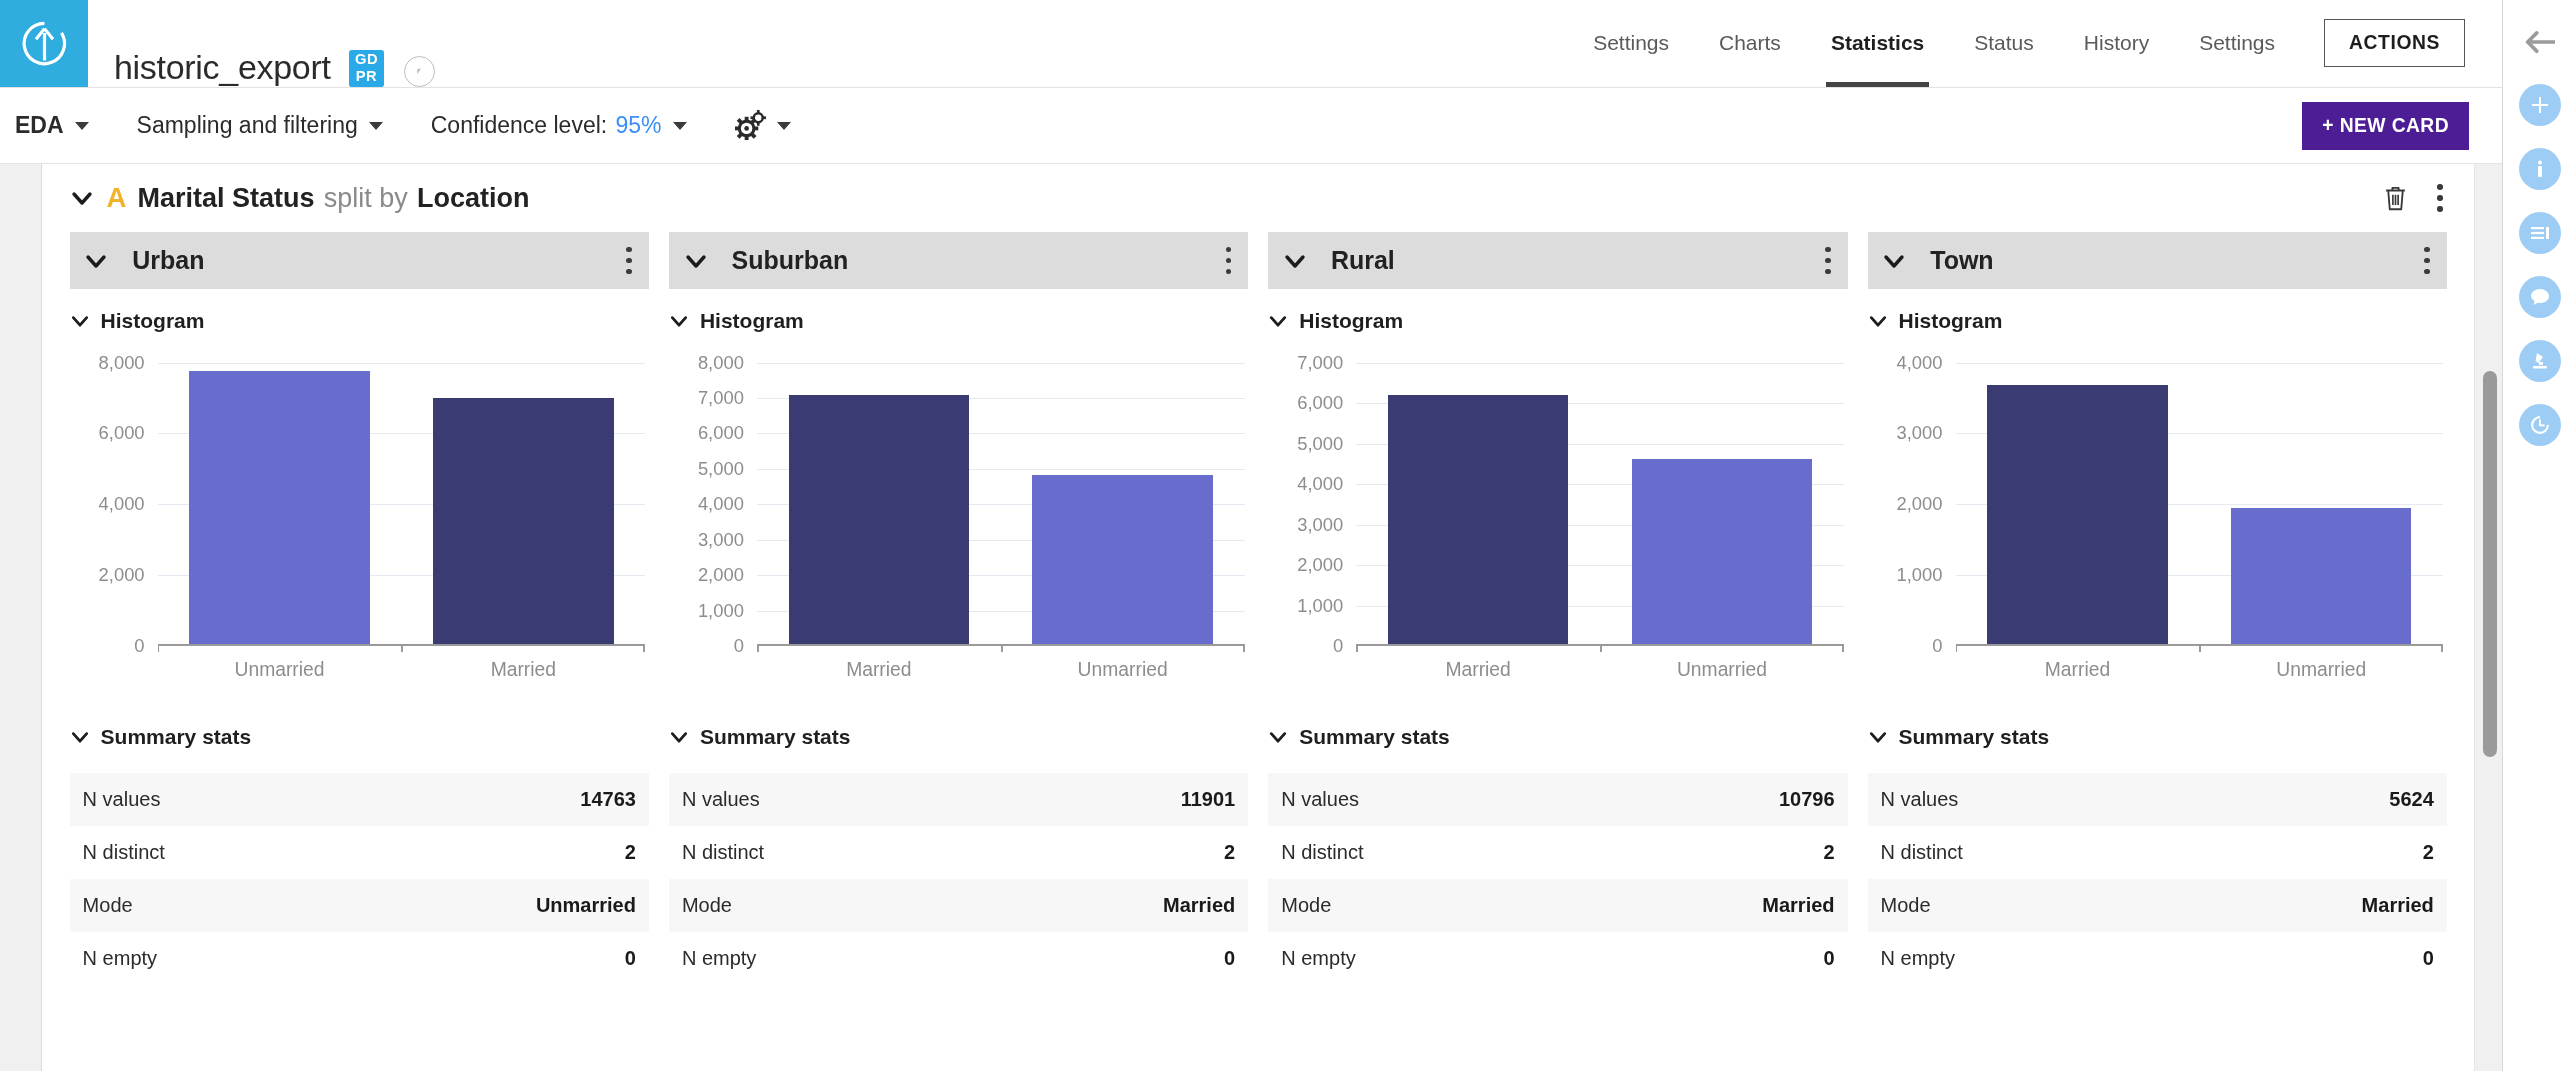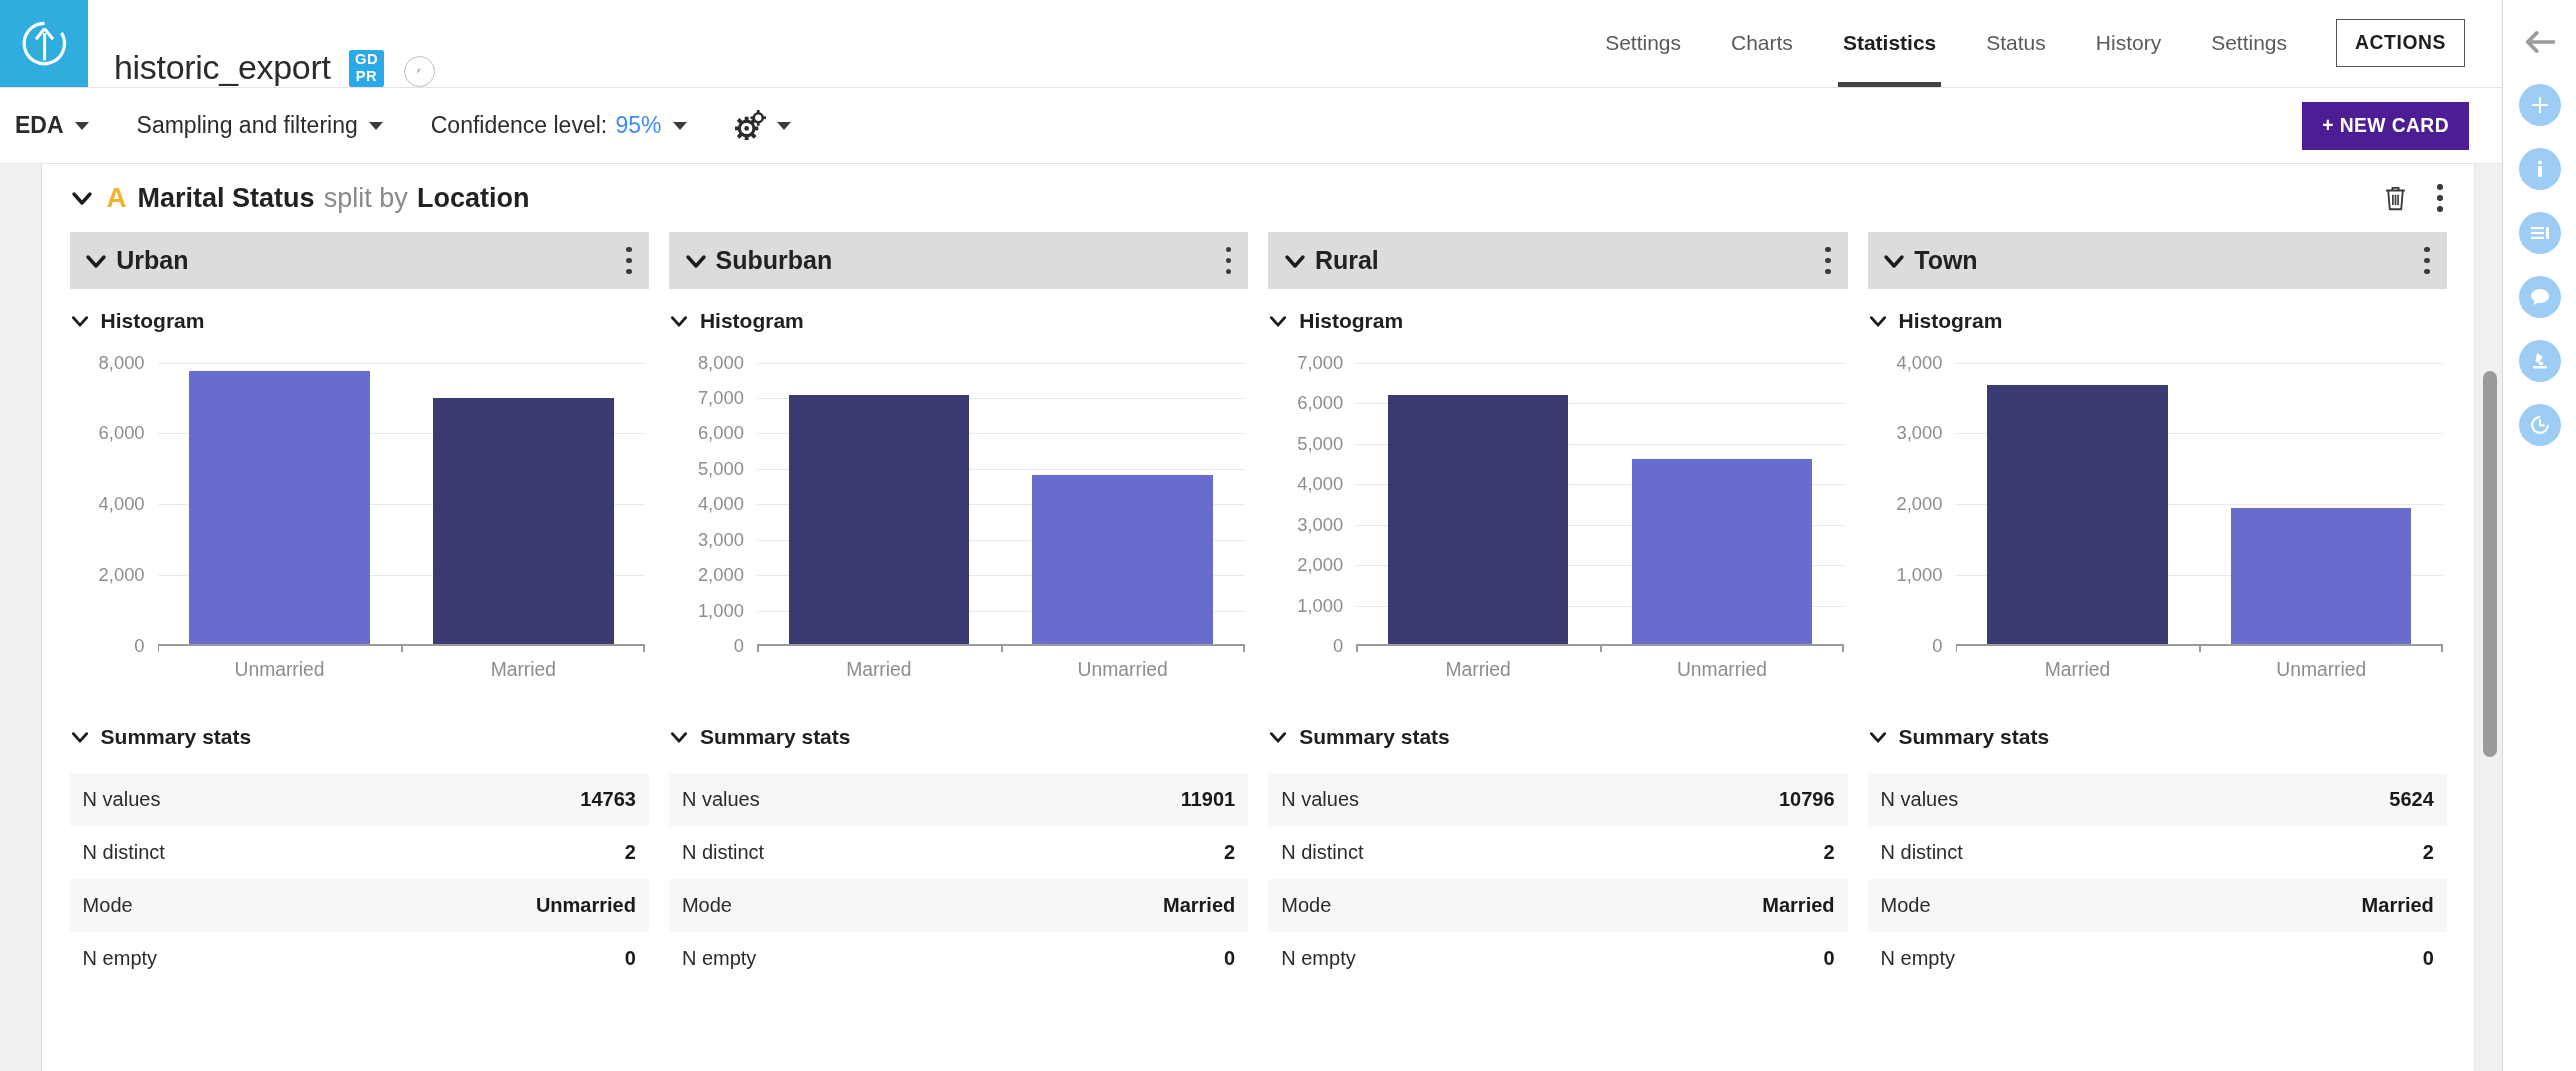--- a/index.html
+++ b/index.html
@@ -30,21 +30,21 @@
   .compass svg { width: 16.5px; height: 16.5px; }
 
   .nav { margin-left: auto; display: flex; align-items: center; height: 88px; }
   .nav-item { font-size: 21px; color: #5a5a5a; padding: 0 25px; height: 88px;
               display:flex; align-items:center; position: relative; white-space: nowrap; }
   .nav-item.active { color: #1f1f1f; font-weight: 700; }
   .nav-item.active::after { content:""; position:absolute; left: 20px; right: 20px;
               bottom: 0; height: 5.5px; background: #444; }
   .actions-btn { margin-left: 24px; margin-right: 37px; border: 0.9px solid #555;
               color: #1d1d1d; font-size: 19.3px; font-weight: 700; letter-spacing: 0.6px;
-              padding: 12px 18px; background: #fff; }
+              padding: 12px 24px; background: #fff; }
 
   
   .toolbar { height: 76px; display:flex; align-items:center;
              border-bottom: 0.9px solid #e3e3e3; background:#fff; padding-left: 15px; }
   .tb-item { display:flex; align-items:center; font-size: 23px; color:#2b2b2b;
              margin-right: 48px; white-space: nowrap; }
   .tb-item.bold { font-weight: 700; }
   .caret { width: 0; height: 0; border-left: 7.4px solid transparent;
            border-right: 7.4px solid transparent; border-top: 8.3px solid #3b3b3b;
            margin-left: 11px; }
@@ -75,21 +75,21 @@
   .head-icons { margin-left: auto; display:flex; align-items:center; gap: 29px; }
   .trash svg { width: 25px; height: 27.6px; display:block; }
   .kebab { width: 6.4px; display:flex; flex-direction:column; gap: 5.5px; align-items:center;}
   .kebab i { width: 5.5px; height: 5.5px; border-radius:50%; background:#3a3a3a; display:block; }
 
   
   .cols { display:flex; padding: 0 27.6px 0 27.6px; gap: 20px; }
   .col { flex: 1 1 0; min-width: 0; }
   .col-head { background:#dcdcdc; height: 57px; display:flex; align-items:center;
               padding: 0 16.5px 0 14.7px; }
-  .col-head .ch-title { font-size: 25px; font-weight: 700; color:#222; margin-left: 8px; }
+  .col-head .ch-title { font-size: 25px; font-weight: 700; color:#222; margin-left: 24px; }
   .col-head .kebab { margin-left:auto; }
 
   .sec-head { display:flex; align-items:center; margin: 20px 0 0 0; }
   .sec-head .lbl { font-size: 21px; font-weight: 700; color:#1f1f1f; margin-left: 11px; }
   .sec-head .chev { width: 20px; height: 20px; flex:0 0 20px; }
 
   
   .chart { position: relative; height: 359px; margin-top: 13px; }
   .plot { position:absolute; left: 88px; right: 3.7px; top: 16.5px; bottom: 59px; }
   .gridline { position:absolute; left: 0; right: 0; height: 0.9px; background: #e3eaf2; }

